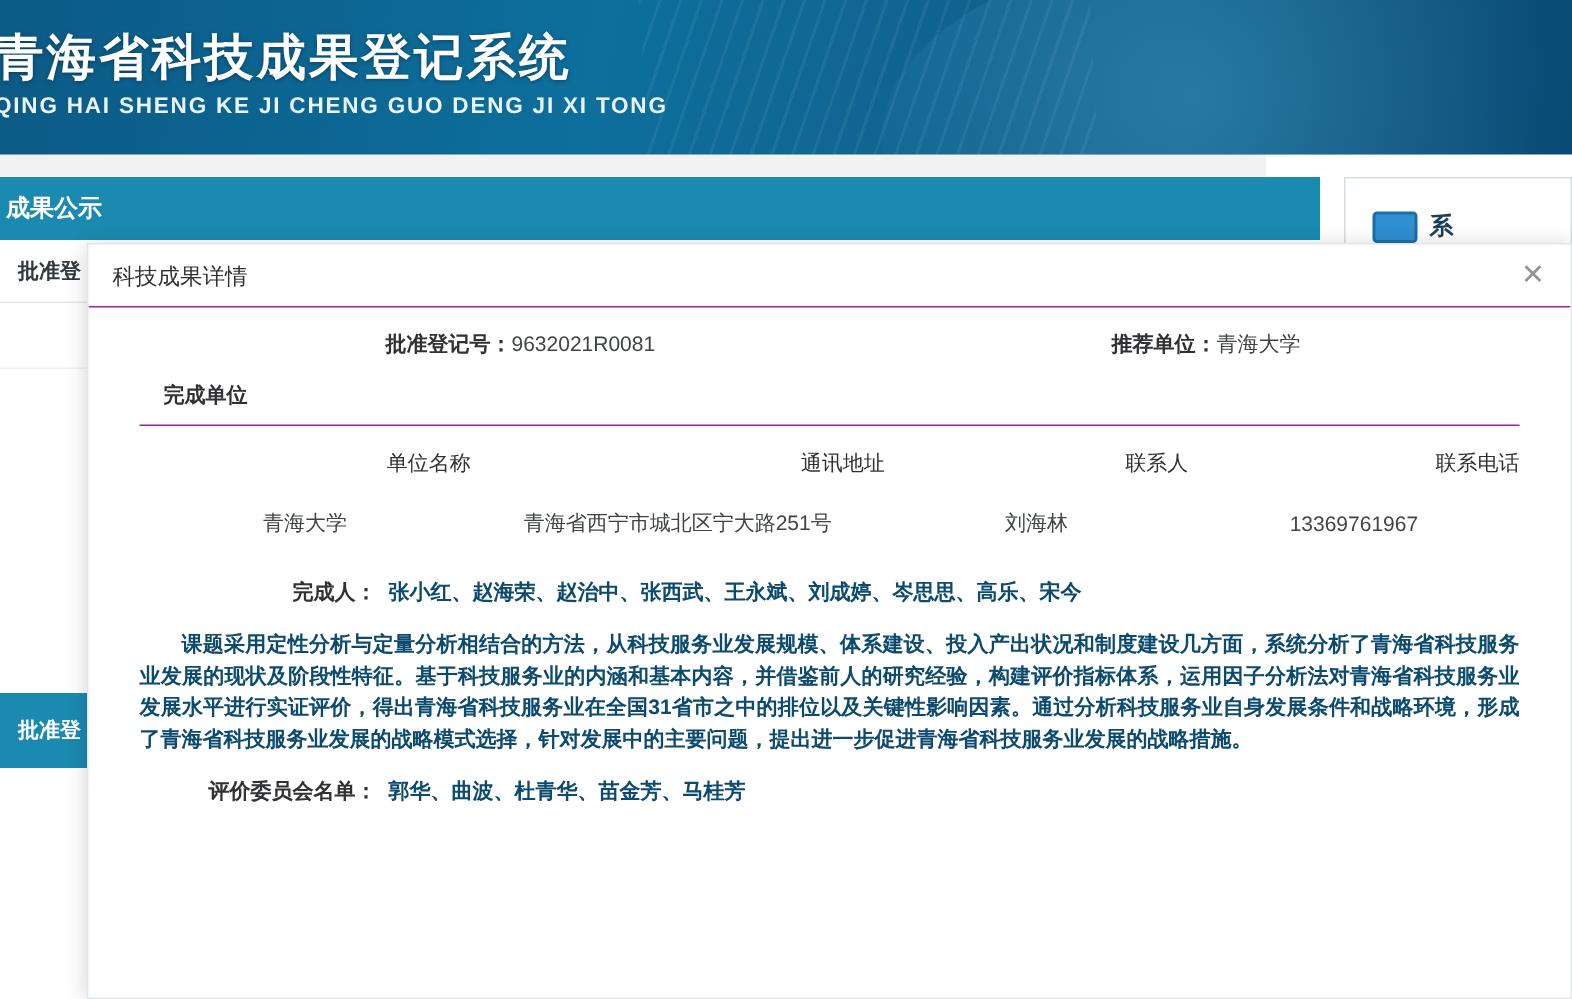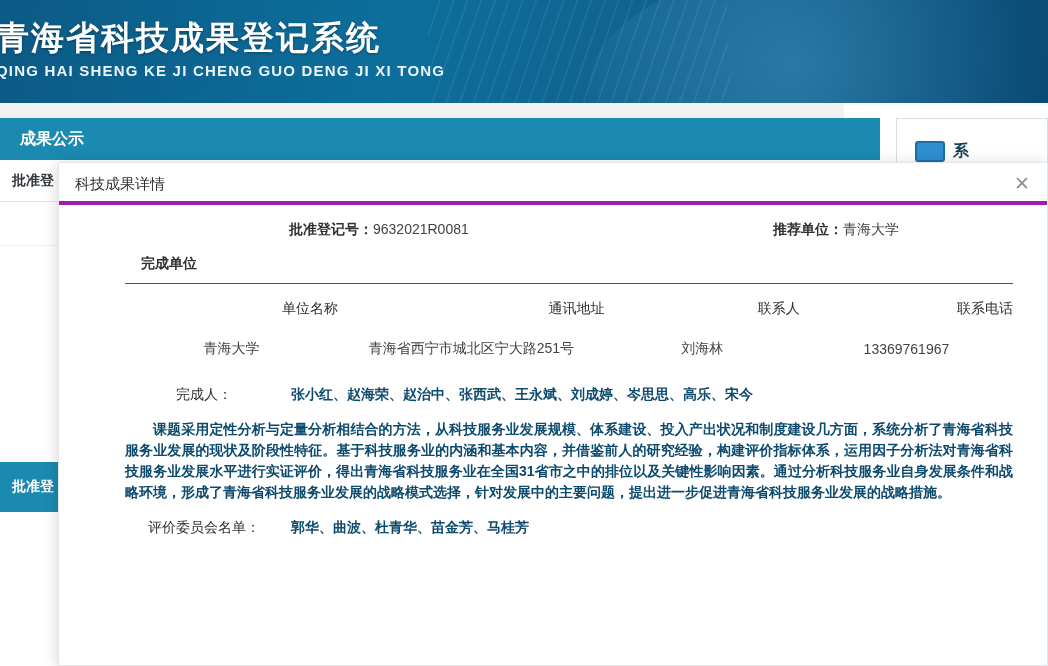--- a/index.html
+++ b/index.html
@@ -40,21 +40,21 @@
     font-size: 15px; font-weight: bold; color: #eaf5fb;
     letter-spacing: 1.2px; z-index: 2;
   }
 
   
   .content-head {
     position: absolute; left: 0; top: 118px; width: 880px; height: 42px;
     background: #1b8ab0;
   }
   .content-head .ch-title {
-    position: absolute; left: 20px; top: 11px;
+    position: absolute; left: 4px; top: 11px;
     color: #ffffff; font-size: 16px; font-weight: bold;
   }
   .side-panel {
     position: absolute; left: 896px; top: 118px; width: 152px; height: 120px;
     background: #ffffff; border: 1px solid #d8dde2;
   }
   .side-panel .sp-row {
     position: absolute; left: 18px; top: 22px;
     display: flex; align-items: center; gap: 8px;
     font-size: 16px; color: #1c3f58; font-weight: bold;
@@ -102,34 +102,34 @@
 
   
   .modal {
     position: absolute; left: 58px; top: 162px; width: 990px; height: 504px;
     background: #ffffff;
     box-shadow: 0 2px 14px rgba(0,0,0,0.18);
     border: 1px solid #e3e6e8;
     overflow: hidden;
   }
   .modal-header {
-    position: relative; height: 42px; border-bottom: 4px solid #a21caf; padding-left: 25px;
+    position: relative; height: 42px; border-bottom: 1px solid #a21caf; padding-left: 25px;
   }
   .modal-title {
     position: absolute; left: 16px; top: 12px;
     font-size: 15px; color: #303133; font-weight: normal;
   }
   .modal-close {
     position: absolute; right: 12px; top: 8px;
     width: 26px; height: 26px; cursor: pointer;
     color: #909399; font-size: 19px; line-height: 26px; text-align: center;
   }
   .modal-body {
     position: relative; padding: 0 34px; height: 462px; overflow: hidden;
-    font-size: 14px; color: #333; margin-left: 32px;
+    font-size: 14px; color: #333;
   }
 
   .row-top { position: relative; height: 48px; }
   .lbl { font-weight: bold; color: #303133; }
   .val { color: #404348; }
   .fld-reg {
     position: absolute; left: 164px; top: 16px;
   }
   .fld-rec {
     position: absolute; left: 648px; top: 16px;
@@ -149,22 +149,22 @@
   table.unit-table td {
     font-size: 14px; color: #404348; padding: 10px 0 12px 0; text-align: center;
   }
   table.unit-table th.c1, table.unit-table td.c1 { width: 24%; }
   table.unit-table th.c2, table.unit-table td.c2 { width: 30%; }
   table.unit-table th.c3, table.unit-table td.c3 { width: 22%; }
   table.unit-table th.c4, table.unit-table td.c4 { width: 24%; }
 
   .field-row { display: flex; margin-top: 14px; line-height: 21px; }
   .field-label {
-    width: 166px; flex: 0 0 166px; text-align: center;
-    font-weight: normal; color: #303133; padding-right: 8px;
+    width: 166px; flex: 0 0 166px; text-align: right;
+    font-weight: bold; color: #303133; padding-right: 8px;
   }
   .field-value { flex: 1; color: #0c4a6e; text-align: justify; font-weight: bold; }
   .indent { text-indent: 2em; }
 </style>
 </head>
 <body>
 
 <div id="app">
 
   <div class="banner">

